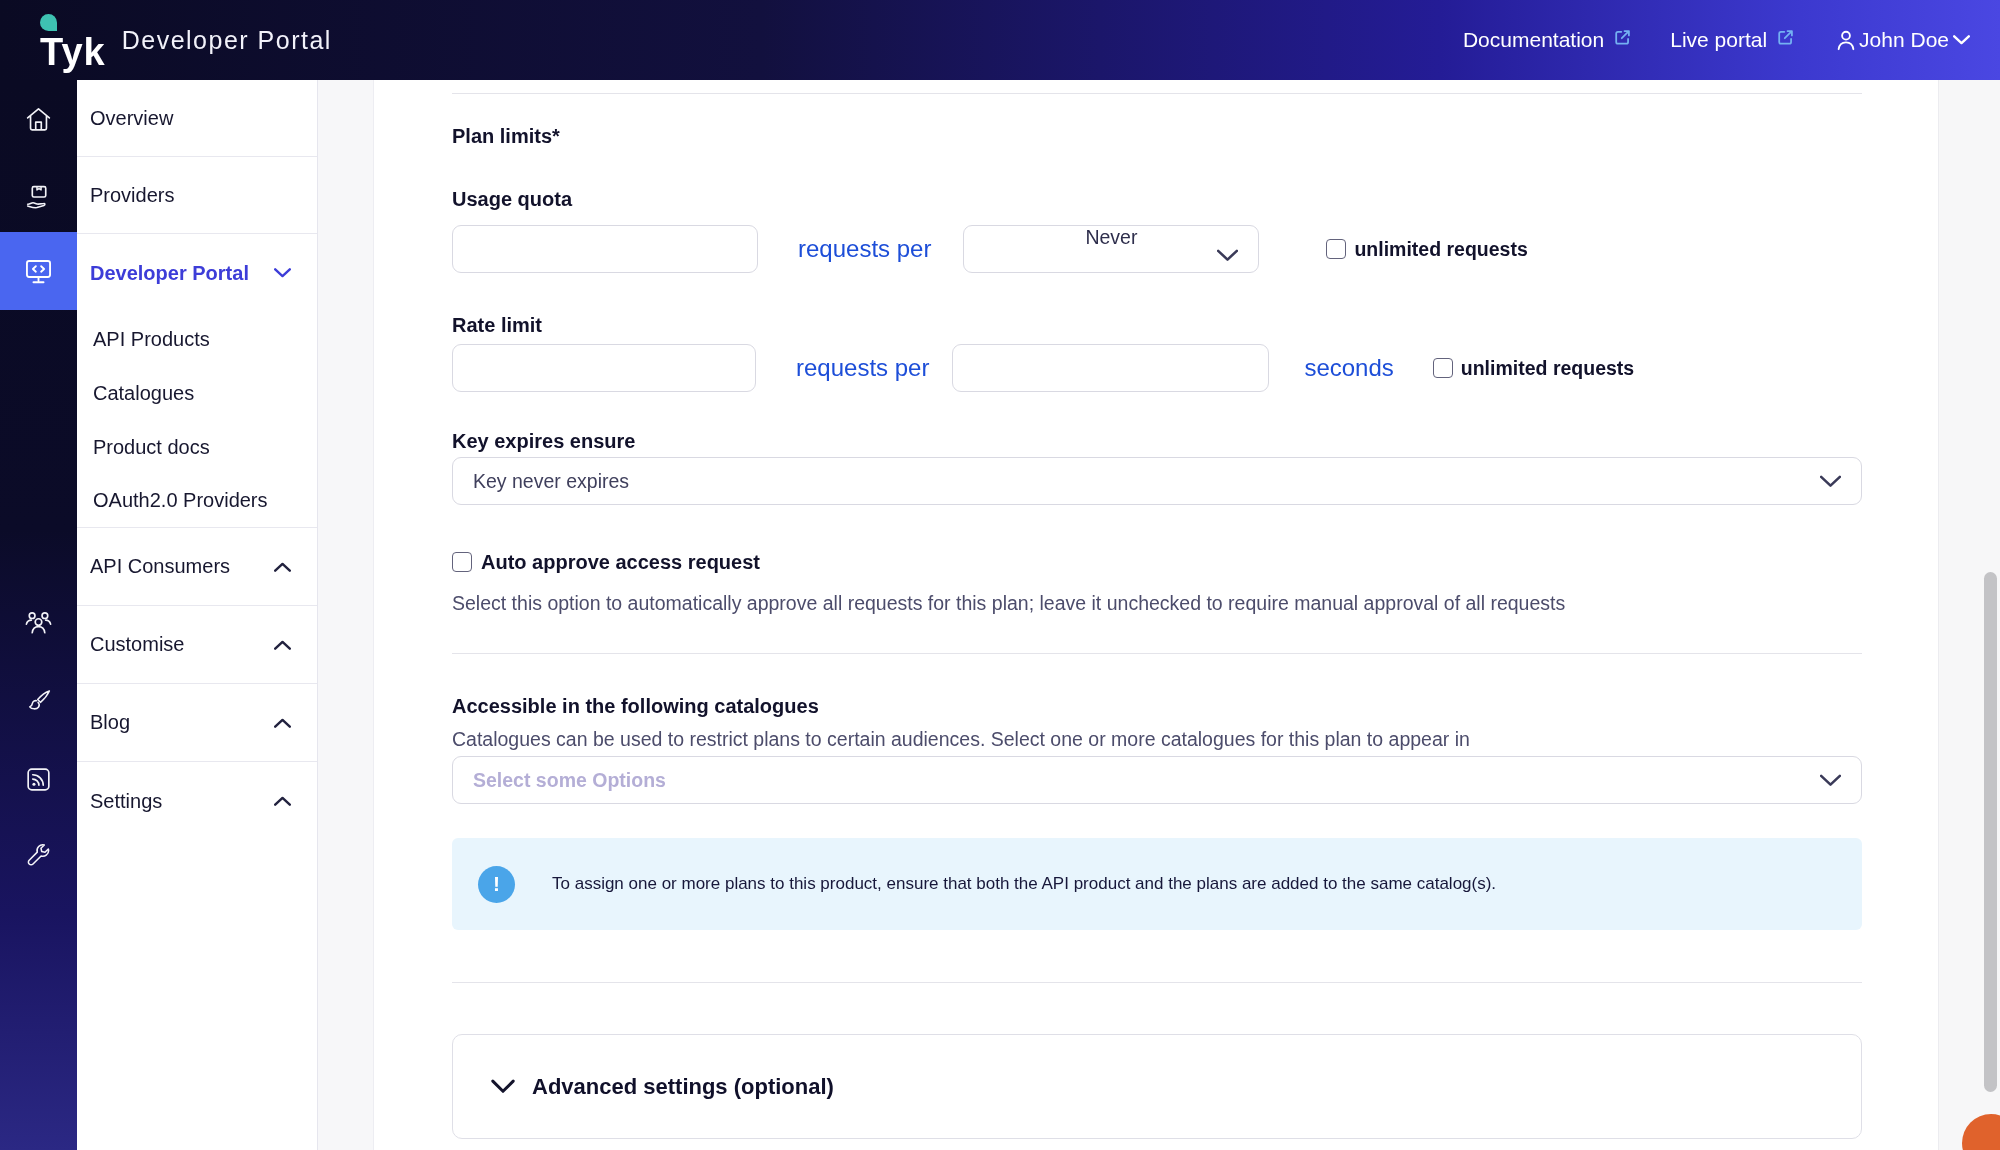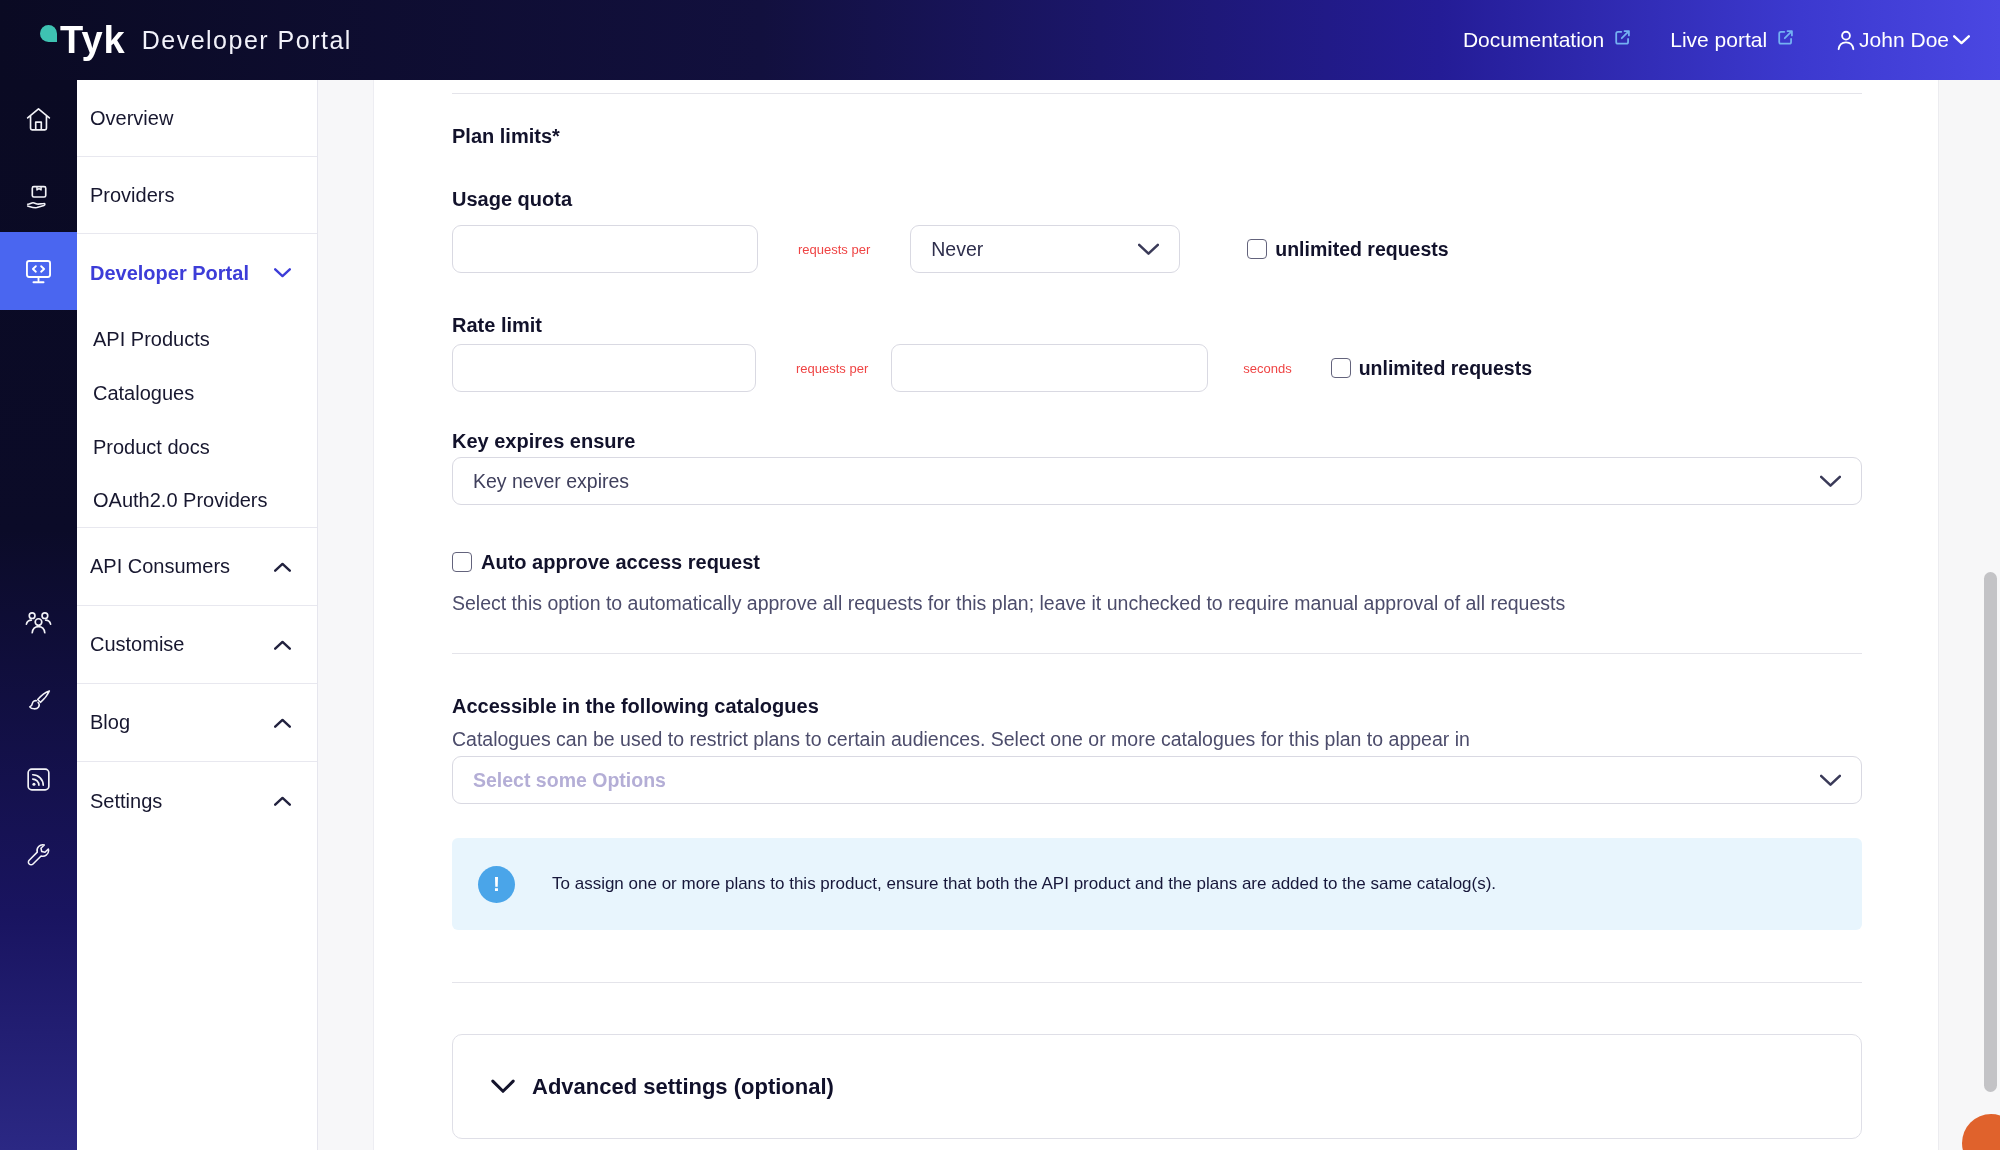--- a/index.html
+++ b/index.html
@@ -5,21 +5,21 @@
   * { margin:0; padding:0; box-sizing:border-box; }
   html,body { width:2000px; height:1150px; overflow:hidden; background:#ffffff;
     font-family:"Liberation Sans", sans-serif; }
   .app { position:relative; width:2000px; height:1150px; }
 
   
   .header { position:absolute; left:0; top:0; width:2000px; height:80px;
     background:linear-gradient(90deg,#0a0a23 0%,#12103e 38%,#241c96 72%,#3c39cf 90%,#4a47e2 100%);
     display:flex; align-items:center; justify-content:space-between; padding:0 30px 0 40px; z-index:30;}
   .brand { display:flex; align-items:center; }
-  .logo-wrap { position:relative; display:flex; align-items:flex-start; }
+  .logo-wrap { position:relative; display:flex; align-items:flex-start;flex-direction:column; }
   .leaf { width:17px; height:17px; background:#3ec2b2; border-radius:50% 50% 0 50%;
     transform:rotate(0deg); margin:6px 3px 0 0; }
   .logo-text { color:#ffffff; font-size:38px; font-weight:700; letter-spacing:1px; line-height:42px; }
   .logo-sub { color:#f2f2fa; font-size:25px; font-weight:400; letter-spacing:1.5px; margin-left:16px;
     align-self:center; }
   .header-right { display:flex; align-items:center; gap:38px; }
   .hlink { display:flex; align-items:flex-start; gap:9px; color:#ffffff; font-size:21px; font-weight:500;
     cursor:pointer; }
   .usergroup { display:flex; align-items:center; color:#ffffff; font-size:21px; font-weight:500;
     cursor:pointer; }
@@ -61,21 +61,21 @@
   .sec-label { position:absolute; left:78px; color:#12122b; font-size:20px; font-weight:700; }
   .sub-note  { position:absolute; left:78px; color:#4c4c6b; font-size:19.5px; font-weight:400; }
 
   .frow { position:absolute; left:78px; height:48px; display:flex; align-items:center; }
   .tbox { height:48px; border:1px solid #d9d9e2; border-radius:9px; background:#ffffff;
     font-size:19px; color:#22223f; padding:0 16px; outline:none; font-family:"Liberation Sans",sans-serif;}
   .selbox { height:48px; border:1px solid #d9d9e2; border-radius:9px; background:#ffffff;
     display:flex; align-items:center; padding:0 20px; cursor:pointer; }
   .selbox .selval { font-size:19.5px; color:#2e2e4c; }
   .selbox .chevr { margin-left:auto; display:flex; }
-  .midtext { color:#ef4444; font-size:13px; }
+  .midtext { color:#1d4ed8; font-size:24px; }
   .cb { width:20px; height:20px; border:1.6px solid #63637c; border-radius:4px; background:#ffffff;
     flex:0 0 auto; cursor:pointer; }
   .cb-label { color:#12122b; font-size:19.5px; font-weight:700; cursor:pointer; }
 
   .wide-select { position:absolute; left:78px; width:1410px; }
   .placeholder { color:#b4aed6; font-weight:700; font-size:19.5px; }
 
   .info-box { position:absolute; left:78px; width:1410px; height:92px; background:#e8f5fd;
     border-radius:6px; display:flex; align-items:center; padding-left:26px; }
   .info-icon { width:37px; height:37px; border-radius:50%; background:#4aa5e9; color:#ffffff;
@@ -264,21 +264,21 @@
 
     <div class="divider" style="top:13px;"></div>
 
     <div class="sec-label" style="top:45px;">Plan limits*</div>
 
     <div class="sec-label" style="top:108px;">Usage quota</div>
 
     <div class="frow" style="top:145px; width:1410px;">
       <input class="tbox" style="width: 306px;" type="text" value="">
       <span class="midtext" style="margin-left:40px;">requests per</span>
-      <div class="selbox" style="margin-left:40px; width:270px;">
+      <div class="selbox" style="margin-left:32px; width:296px;flex-direction:column;">
         <span class="selval">Never</span>
         <span class="chevr">
           <svg width="21" height="13" viewBox="0 0 18 10" fill="none">
               <path d="M1 1l8 7.5L17 1" stroke="#3a3a58" stroke-width="2.2" stroke-linecap="round" stroke-linejoin="round"></path>
             </svg>
         </span>
       </div>
       <span class="cb" style="margin-left:67px;"></span>
       <span class="cb-label" style="margin-left:8px;">unlimited requests</span>
     </div>

